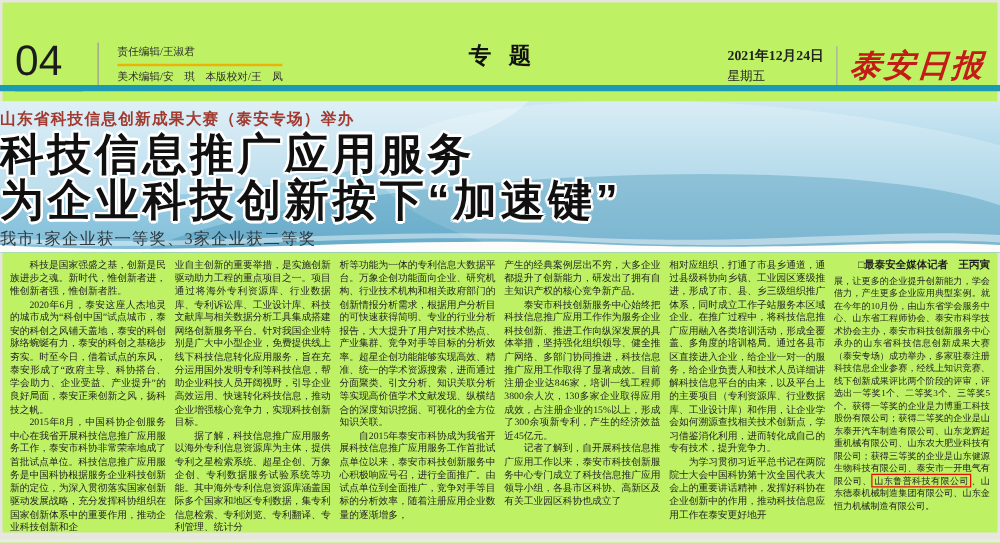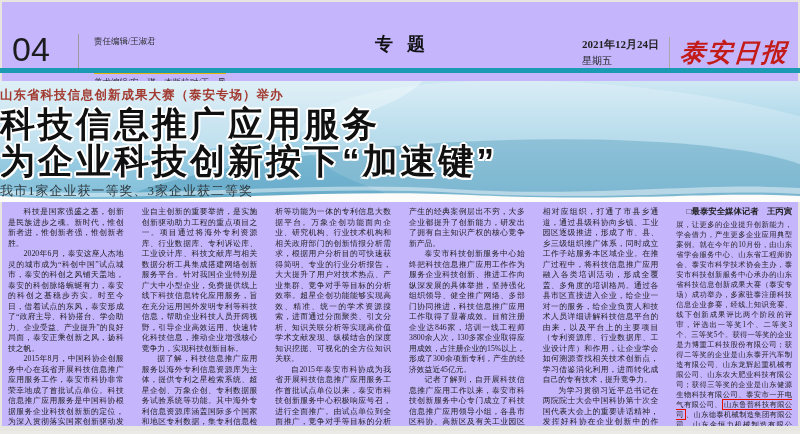--- a/index.html
+++ b/index.html
@@ -1,26 +1,26 @@
 <!DOCTYPE html>
 <html><head>
 <meta charset="utf-8">
 <style>
   html,body{margin:0;padding:0;}
   body{width:800px;height:434px;background:#eceae6;font-family:"Liberation Serif",serif;}
-  .page{position:relative;width:800px;height:431px;background:#c4b5fd;overflow:hidden;
+  .page{position:relative;width:800px;height:431px;background:#bef264;overflow:hidden;
         box-shadow:inset 0 0 0 2px #e6e5e0;}
   
   .header{position:absolute;top:34px;left:12px;right:12px;height:40px;}
   .pagenum-wrap{position:absolute;left:0;top:0;}
   .pagenum{font-family:"Liberation Sans",sans-serif;font-size:34px;line-height:30px;color:#1c1c1c;}
   .pagenum-bar{width:54px;height:5px;background:#d6392e;margin-top:4px;}
   .header-vrule{position:absolute;left:66px;top:0;width:1px;height:38px;background:#9a9a9a;}
   .editors{position:absolute;left:82px;top:2px;font-size:8.5px;color:#2b2b2b;white-space:nowrap;}
-  .editors .line1{padding-bottom:21px;border-bottom:5px solid #eab308;}
+  .editors .line1{padding-bottom:3px;border-bottom:2px solid #eab308;}
   .editors .line2{padding-top:3px;}
   .section-title{position:absolute;left:50%;transform:translateX(-50%);top:-2px;
         font-size:18px;font-weight:bold;color:#121212;letter-spacing:14px;text-indent:14px;}
   .right-group{position:absolute;right:0;top:2px;display:flex;align-items:center;gap:10px;}
   .date-block{text-align:left;color:#222;}
   .date-line{font-size:11px;font-weight:bold;}
   .weekday-line{font-size:10px;margin-top:2px;}
   .right-vrule{width:1px;height:32px;background:#a9a9a9;}
   .masthead{font-size:25px;font-weight:bold;font-style:italic;color:#c31b17;letter-spacing:2px;
         transform:skewX(-4deg);}
@@ -36,21 +36,21 @@
   .banner-content{position:relative;text-align:left;z-index:3;}
   .kicker{margin-top:6px;font-size:12.5px;font-weight:bold;color:#a23a30;letter-spacing:1px;
         font-family:"Liberation Sans",sans-serif;}
   .headline{font-family:"Liberation Sans",sans-serif;font-weight:900;font-size:35px;line-height:37px;
         color:#101010;letter-spacing:3px;
         text-shadow:-2px 0 0 #fff,2px 0 0 #fff,0 -2px 0 #fff,0 2px 0 #fff,
                     -1.5px -1.5px 0 #fff,1.5px -1.5px 0 #fff,-1.5px 1.5px 0 #fff,1.5px 1.5px 0 #fff;}
   .headline.l1{margin-top:1px;}
   .subtitle{margin-top:3px;font-size:13px;color:#2f3a40;letter-spacing:1px;}
   
-  .columns{position:absolute;top:207px;left:8px;right:8px;height:221px;display:flex;gap:18px;overflow:hidden;}
+  .columns{position:absolute;top:207px;left:8px;right:8px;height:221px;display:flex;gap:7px;overflow:hidden;}
   .col{flex:1;font-size:7.8px;line-height:10.5px;text-align:justify;color:#1f1f1f;}
   .col p{margin:0;text-indent:2em;}
   .col p.cont{text-indent:0;}
   .col.col6{font-size:7.3px;line-height:10px;}
   .byline{text-indent:0 !important;font-weight:bold;font-size:8.4px;text-align:right;
         margin-bottom:3px !important;white-space:nowrap;}
   .hl{border:1.5px solid #e51000;padding:0 1px;}
   .scan-bottom{position:absolute;bottom:0;left:0;width:800px;height:5px;background:#e7e6e1;}
 </style>
 </head>

